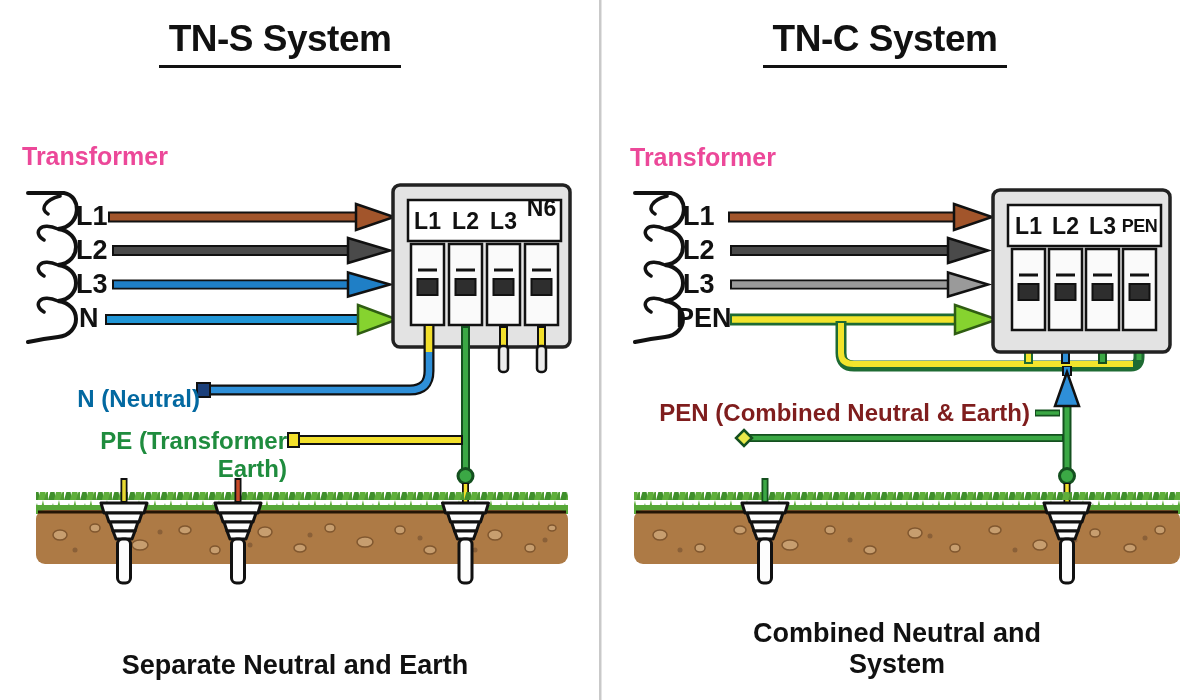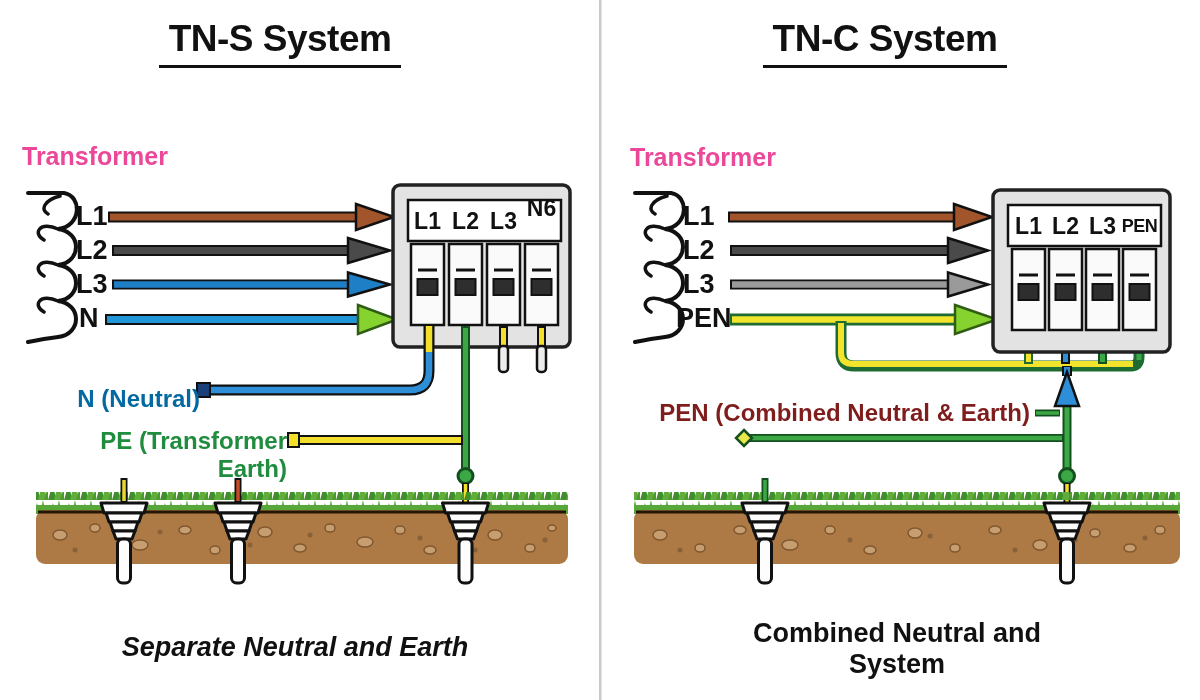--- a/index.html
+++ b/index.html
@@ -320,16 +320,16 @@
 
 <div class="abs paneltag" style="left:1009.5px;top:213px;">L1</div>
 <div class="abs paneltag" style="left:1046.5px;top:213px;">L2</div>
 <div class="abs paneltag" style="left:1083.5px;top:213px;">L3</div>
 <div class="abs paneltag small" style="left:1120.5px;top:216px;">PEN</div>
 
 <div class="abs ann" style="left:40px;top:377px;width:160px;color:#0369a1;margin-top:8px;">N (Neutral)</div>
 <div class="abs ann" style="left:40px;top:427px;width:247px;color:#1F8C3E;">PE (Transformer Earth)</div>
 <div class="abs ann" style="left:640px;top:399px;width:390px;color:#7f1d1d;">PEN (Combined Neutral &amp; Earth)</div>
 
-<div class="abs caption" style="left:115px;top:632px;font-style:italic;">Separate Neutral and Earth</div>
+<div class="abs caption" style="left:115px;top:650px;">Separate Neutral and Earth</div>
 <div class="abs caption" style="left:717px;top:618px;">Combined Neutral and System</div>
 
 </div>
 
 </body></html>

